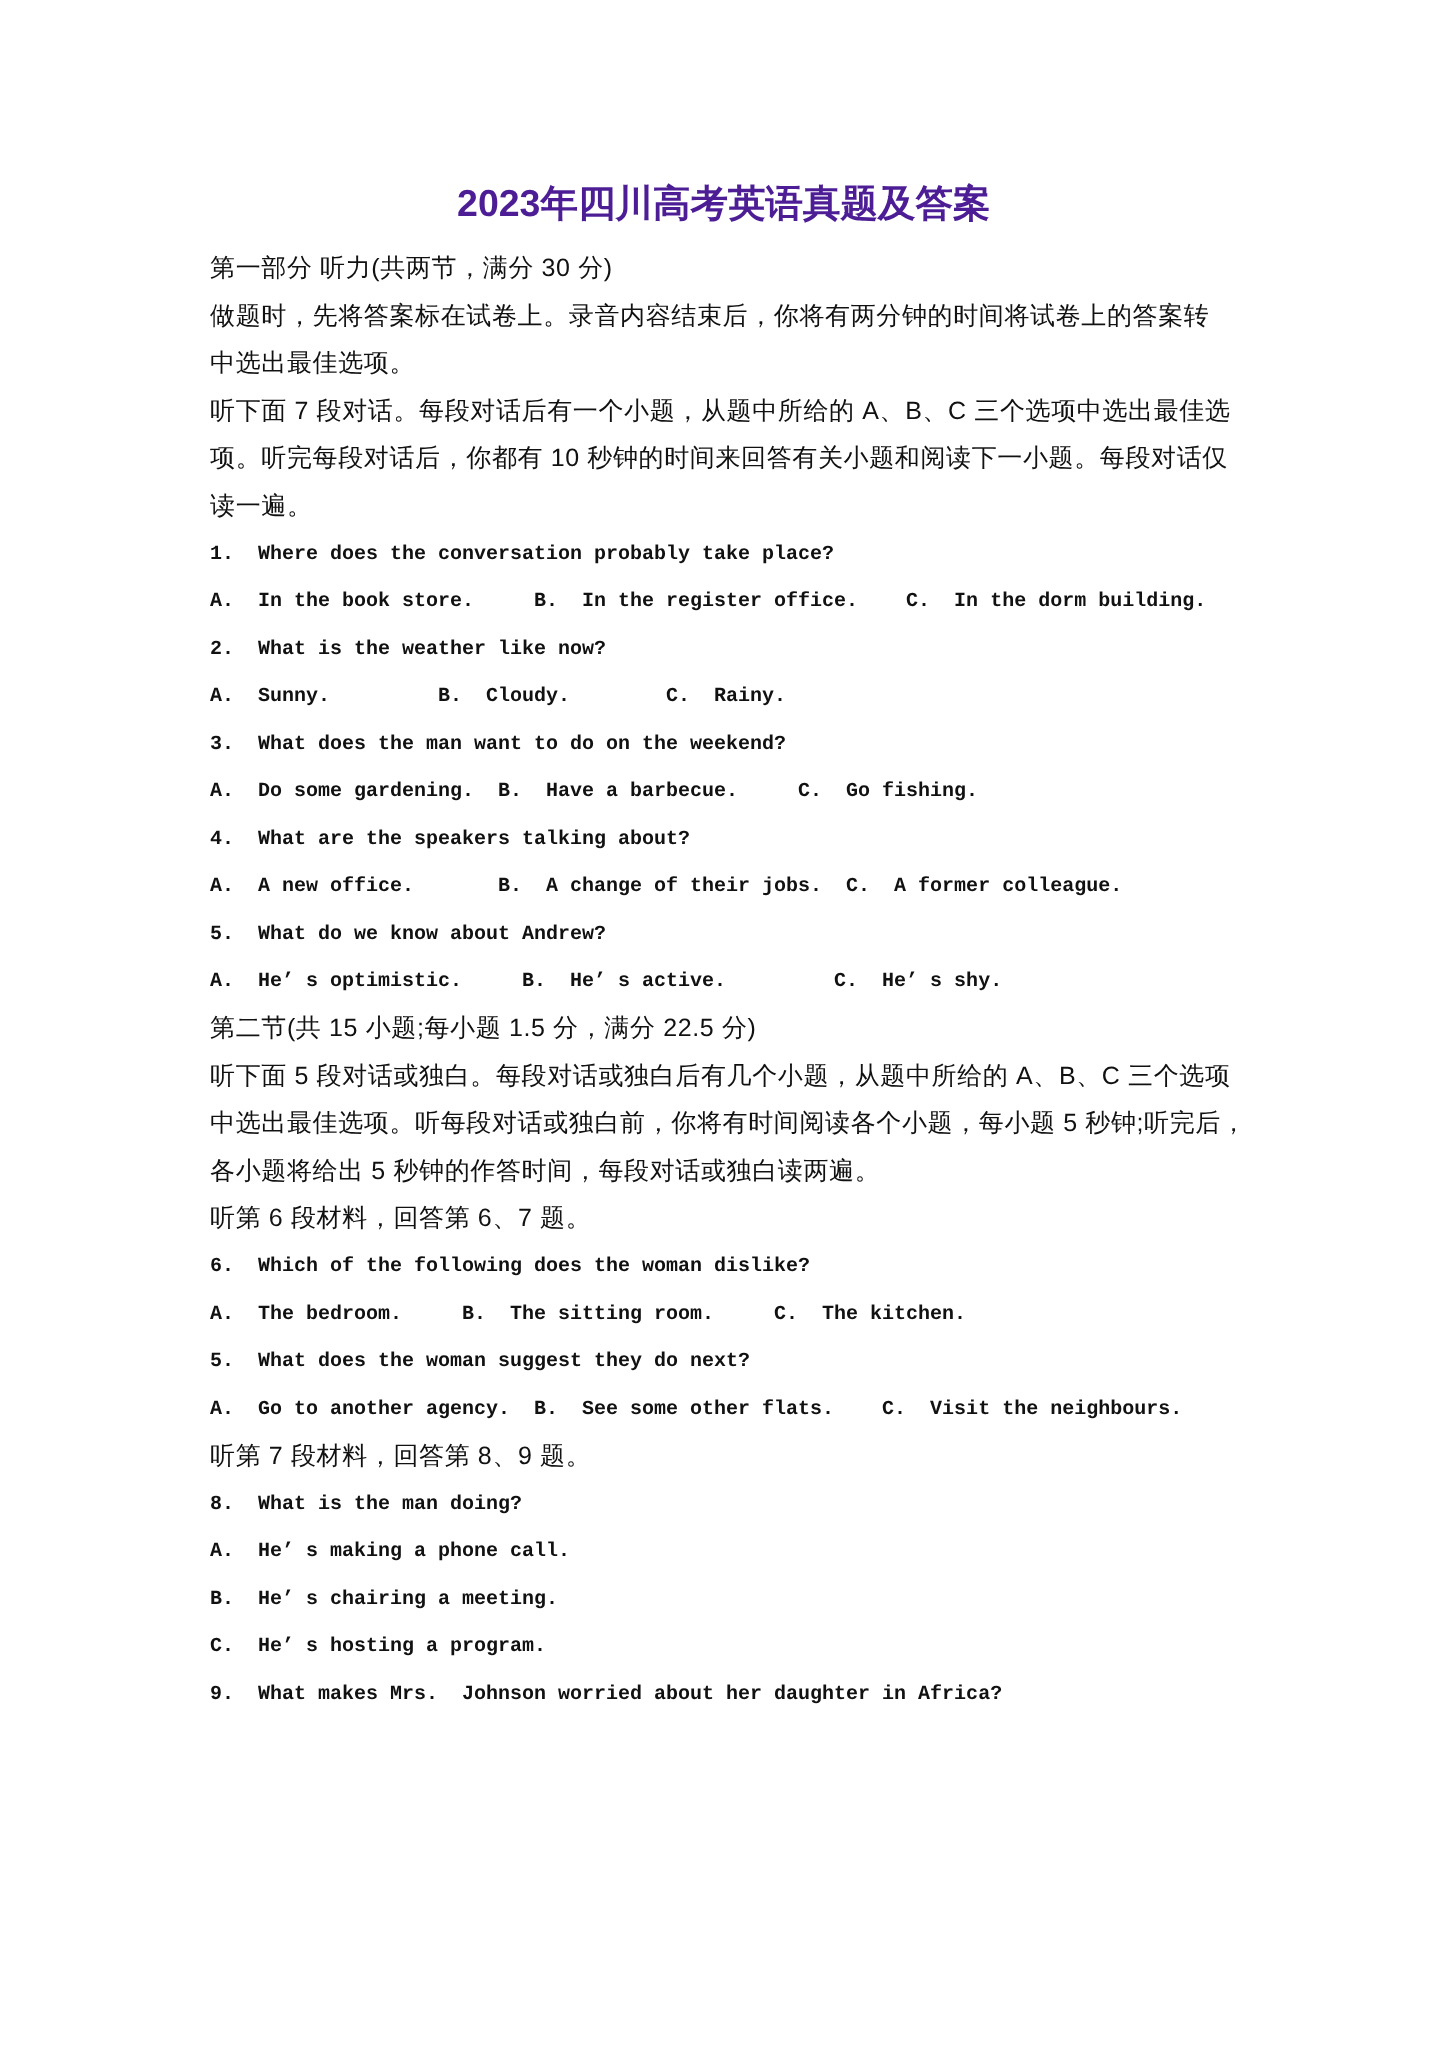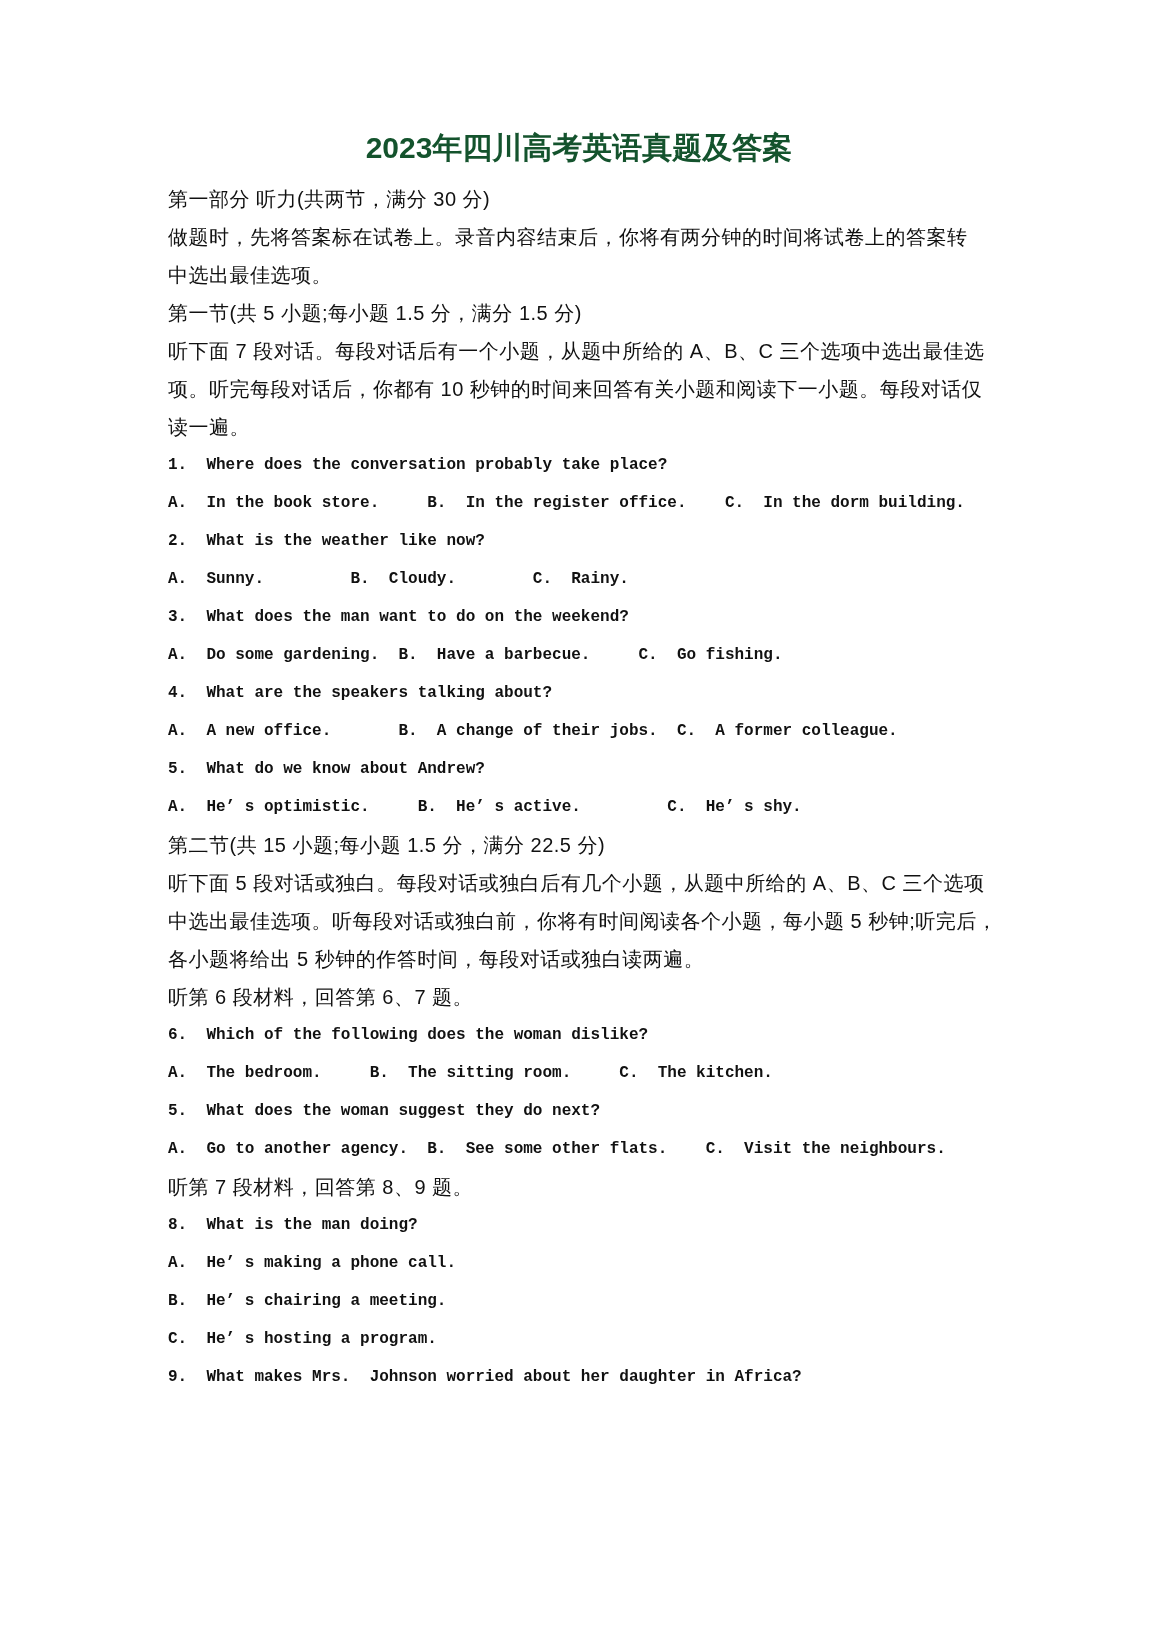--- a/index.html
+++ b/index.html
@@ -12,27 +12,27 @@
     width: 1158px;
     height: 1638px;
     margin: 0 auto;
     background: #ffffff;
     box-sizing: border-box;
     padding: 126px 140px 0 168px;
     overflow: hidden;
     color: #111111;
   }
   .title {
-    margin: 0 28px 10px 0;
+    margin: 16px 28px 10px 0;
     text-align: center;
     font-family: "Liberation Sans", sans-serif;
     font-weight: 700;
     font-size: 30px;
     line-height: 44px;
-    color: #14532d;
+    color: #4c1d95;
     white-space: nowrap;
   }
   .line {
     line-height: 38px;
     height: 38px;
     white-space: pre;
   }
   .cn {
     font-family: "Liberation Sans", sans-serif;
     font-weight: 400;
@@ -47,21 +47,20 @@
 </style>
 </head>
 <body>
 
 <div class="page">
   <h1 class="title">2023年四川高考英语真题及答案</h1>
   <div>
       <div class="line cn">第一部分 听力(共两节，满分 30 分)</div>
       <div class="line cn">做题时，先将答案标在试卷上。录音内容结束后，你将有两分钟的时间将试卷上的答案转</div>
       <div class="line cn">中选出最佳选项。</div>
-      <div class="line cn">第一节(共 5 小题;每小题 1.5 分，满分 1.5 分)</div>
       <div class="line cn">听下面 7 段对话。每段对话后有一个小题，从题中所给的 A、B、C 三个选项中选出最佳选</div>
       <div class="line cn">项。听完每段对话后，你都有 10 秒钟的时间来回答有关小题和阅读下一小题。每段对话仅</div>
       <div class="line cn">读一遍。</div>
       <div class="line en">1.  Where does the conversation probably take place?</div>
       <div class="line en">A.  In the book store.     B.  In the register office.    C.  In the dorm building.</div>
       <div class="line en">2.  What is the weather like now?</div>
       <div class="line en">A.  Sunny.         B.  Cloudy.        C.  Rainy.</div>
       <div class="line en">3.  What does the man want to do on the weekend?</div>
       <div class="line en">A.  Do some gardening.  B.  Have a barbecue.     C.  Go fishing.</div>
       <div class="line en">4.  What are the speakers talking about?</div>

